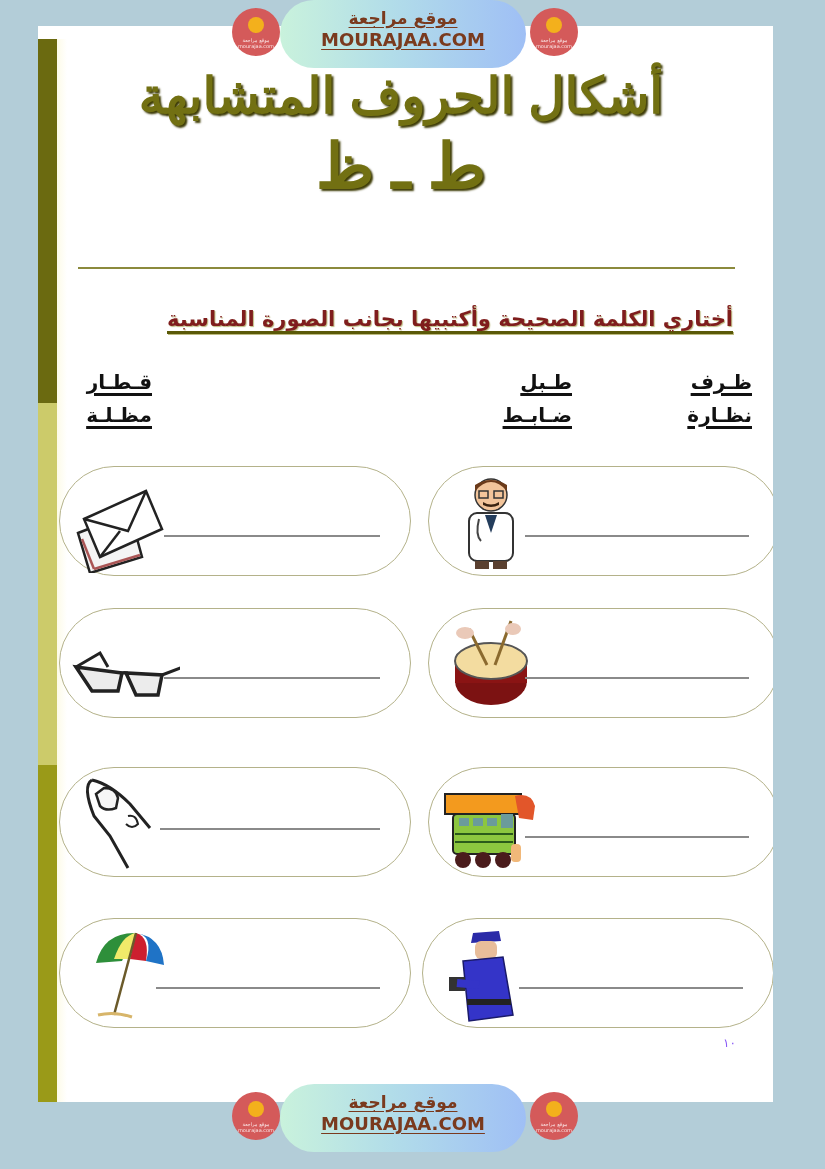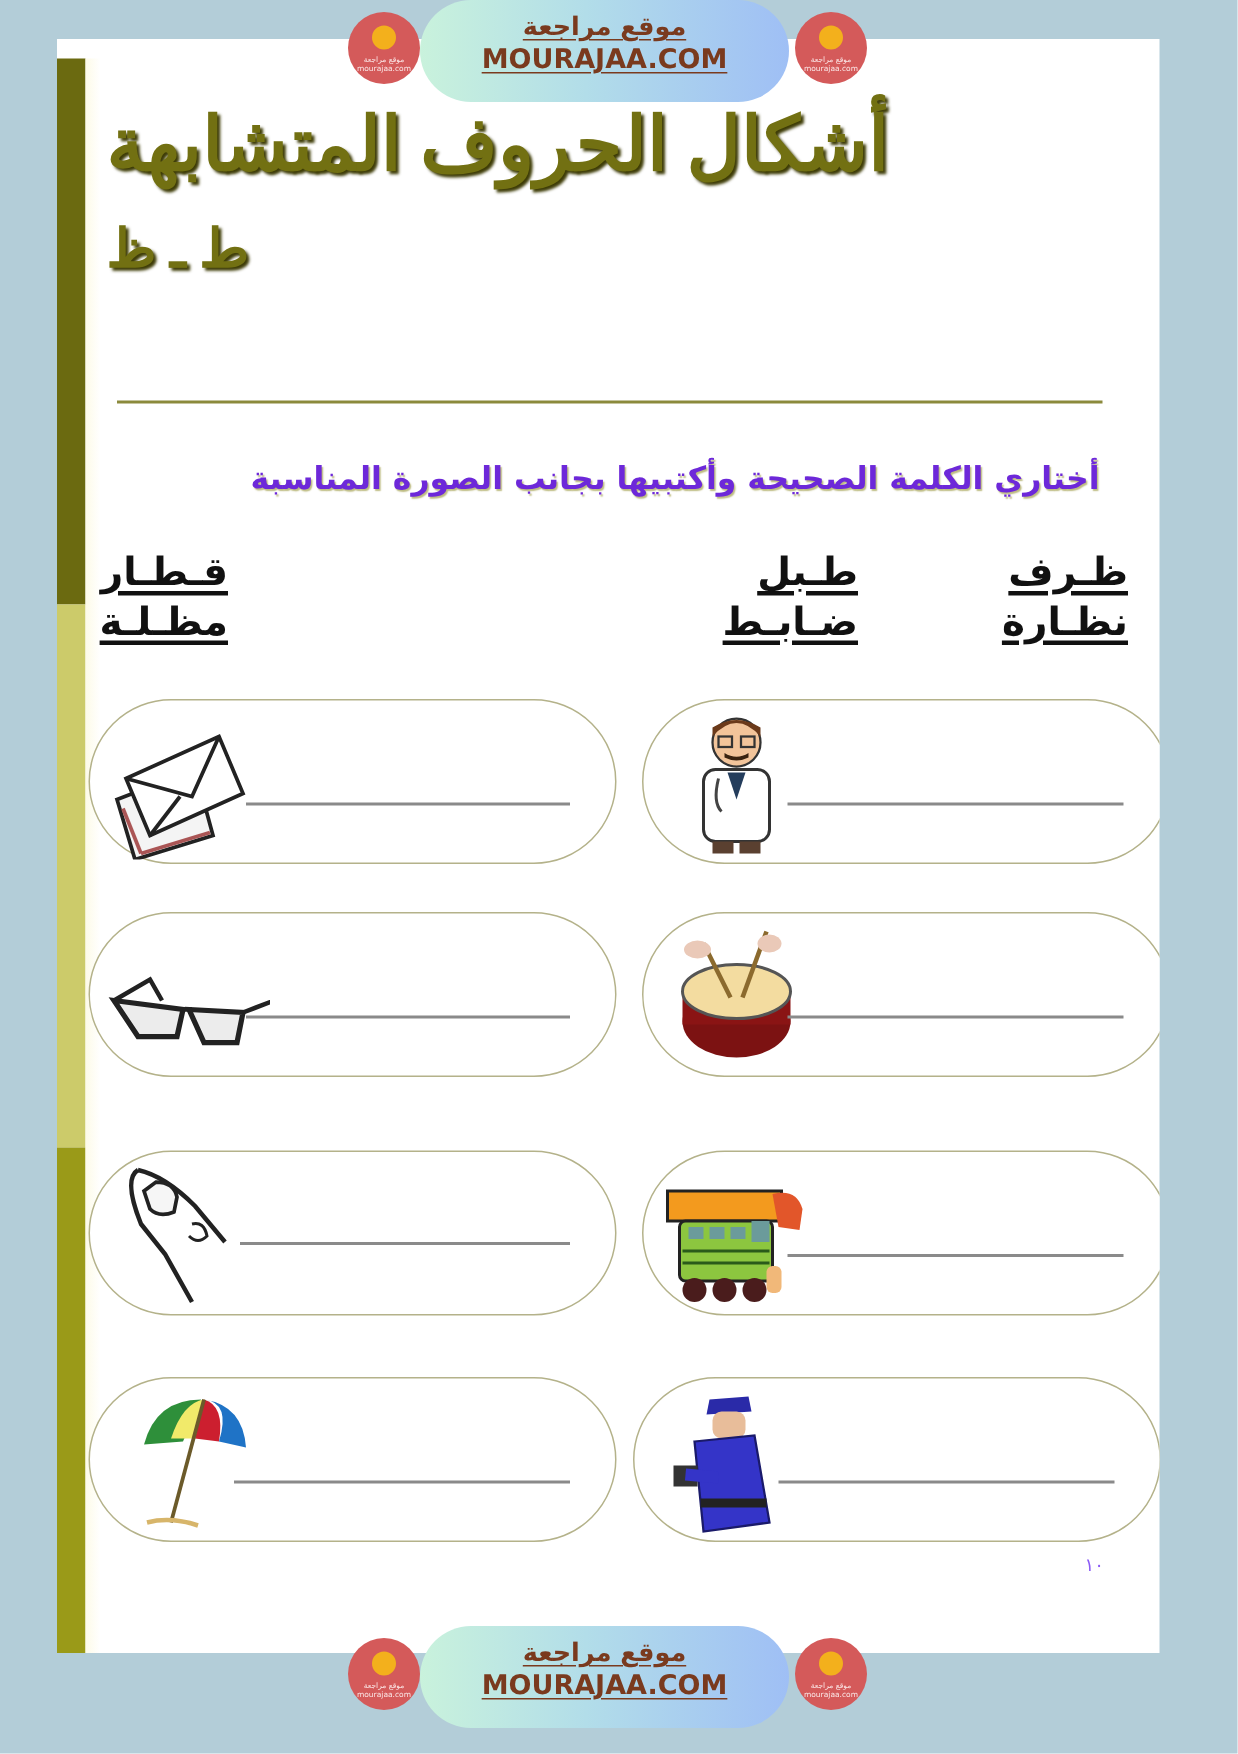--- a/index.html
+++ b/index.html
@@ -18,43 +18,43 @@
   }
   .side-bar { position: absolute; left: 0; width: 19px; }
   .seg-1 { top: 13px; height: 364px; background: #6b6a10; }
   .seg-2 { top: 377px; height: 362px; background: #cccb6a; }
   .seg-3 { top: 739px; height: 337px; background: #9a9a18; }
   .side-shadow { position: absolute; left: 19px; top: 13px; width: 10px; height: 1063px;
     background: linear-gradient(to right, #fdfbe8, #ffffff); }
 
   .title {
     position: absolute; right: 42px; top: 40px; width: 660px;
-    text-align: left; direction: rtl;
-    font-family: Liberation Serif, serif; font-weight: bold;
+    text-align: center; direction: rtl;
+    font-family: Liberation Sans, sans-serif; font-weight: bold;
     color: #727012; font-size: 50px; line-height: 60px;
     text-shadow: 2px 2px 2px #3e3c06;
   }
-  .title .line2 { display: block; font-size: 36px; line-height: 80px; letter-spacing: 4px; }
+  .title .line2 { display: block; font-size: 63px; line-height: 80px; letter-spacing: 4px; }
   .divider {
     position: absolute; left: 40px; top: 241px; width: 657px; height: 2px;
     background: #8b8a3c;
   }
   .instruction {
     position: absolute; right: 40px; top: 281px;
     direction: rtl; font-weight: bold;
-    font-size: 21px; color: #6d28d9;
-    text-decoration-thickness: 3px;
+    font-size: 21px; color: #7f1d1d;
+    text-decoration: underline; text-decoration-thickness: 3px;
     text-underline-offset: 5px; text-decoration-color: #5a5908;
     text-shadow: 1px 1px 1px #bdbb80;
   }
   .word-bank { position: absolute; left: 46px; top: 340px; width: 668px; height: 80px; }
   .word-col {
     position: absolute; top: 0; width: 80px;
     direction: rtl; text-align: right;
-    font-weight: bold; font-size: 26px; line-height: 33px; color: #111;
+    font-weight: bold; font-size: 20px; line-height: 33px; color: #111;
   }
   .word-col span {
     display: block;
     text-decoration: underline; text-decoration-thickness: 3px; text-underline-offset: 4px;
   }
   .wc-1 { right: 0; }
   .wc-2 { right: 180px; }
   .wc-3 { right: 370px; }
   .wc-4 { right: 600px; }
 

